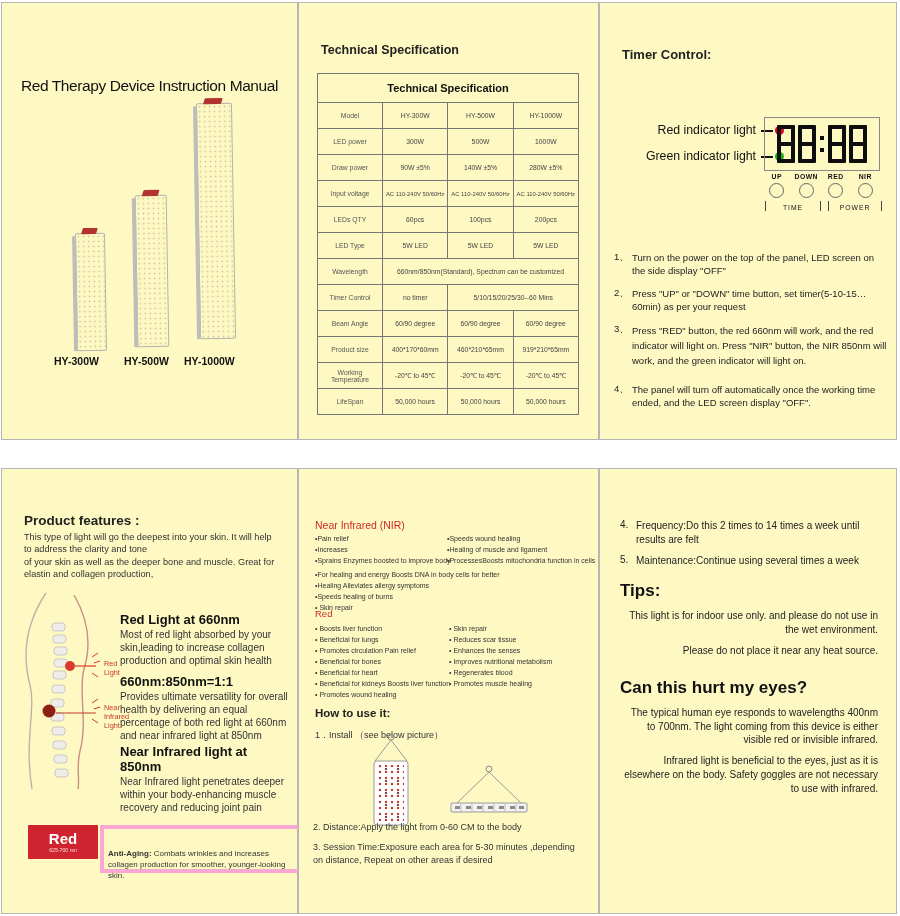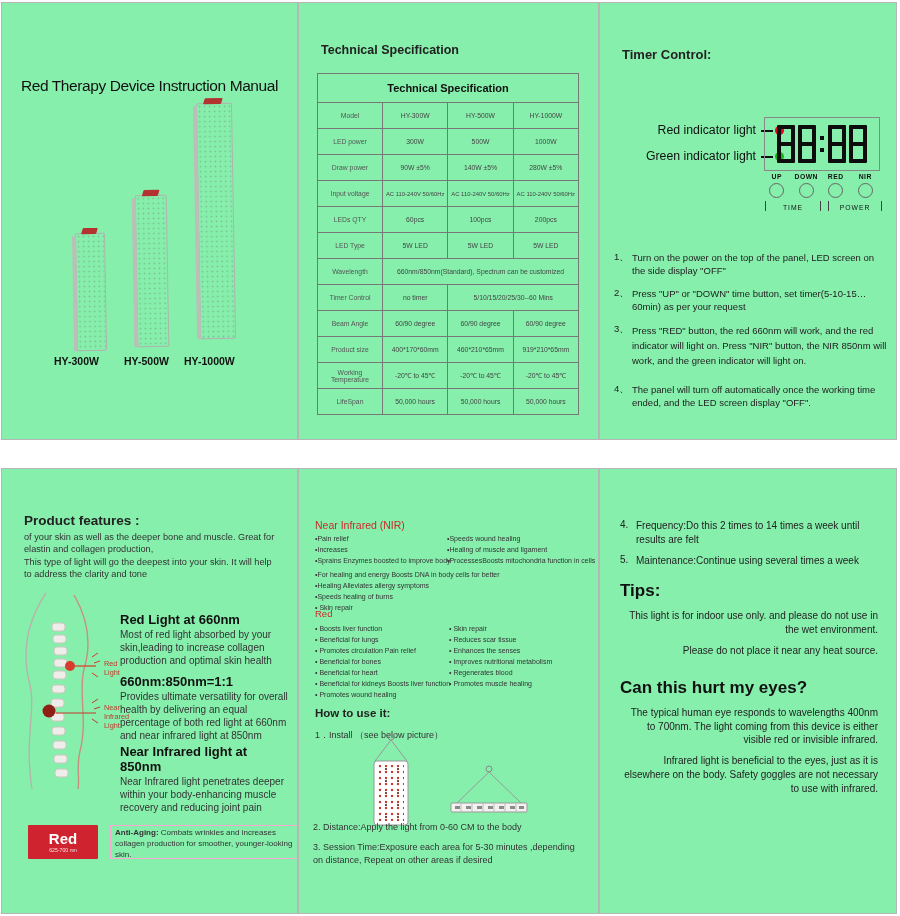--- a/index.html
+++ b/index.html
@@ -1,18 +1,18 @@
 <!DOCTYPE html>
 <html><head>
 <meta charset="utf-8">
 <style>
   html,body{margin:0;padding:0;background:#fff;}
   .sheet{position:relative;width:900px;height:916px;background:#fff;
          font-family:"Liberation Sans",sans-serif;color:#222;overflow:hidden;}
-  .panel{position:absolute;background:#86efac;border:1px solid #b6b6b6;box-sizing:border-box;}
+  .panel{position:absolute;background:#fef9c3;border:1px solid #b6b6b6;box-sizing:border-box;}
   .p1{left:1px;top:2px;width:297px;height:438px;}
   .p2{left:298px;top:2px;width:301px;height:438px;}
   .p3{left:599px;top:2px;width:298px;height:438px;}
   .p4{left:1px;top:468px;width:297px;height:446px;}
   .p5{left:298px;top:468px;width:301px;height:446px;}
   .p6{left:599px;top:468px;width:298px;height:446px;}
   .abs{position:absolute;}
   .b{font-weight:bold;}
 
   
@@ -61,21 +61,21 @@
   .feat-intro p{margin:0;}
   .body-svg{left:10px;top:120px;}
   .diag-label{position:absolute;color:#c2392b;font-size:7.3px;line-height:1.25;}
   .blocks{left:118px;top:136px;width:170px;}
   .blk-title{font-size:13px;font-weight:bold;color:#111;margin:7px 0 1px;}
   .blk-body{font-size:10px;line-height:1.3;color:#333;margin:0;}
   .badge-row{position:absolute;display:flex;align-items:stretch;}
   .badge{background:#cf2430;color:#fff;text-align:center;display:flex;flex-direction:column;justify-content:center;border-radius:1px;}
   .badge .nm{font-weight:bold;line-height:1;}
   .badge .rg{font-size:4.6px;opacity:.85;margin-top:1px;}
-  .badge-box{border:1px solid #f9a8d4;margin-left:12px;padding:2px 4px;color:#333;}
+  .badge-box{border:4px solid #f9a8d4;margin-left:2px;padding:20px 4px;color:#333;}
   .badge-box p{margin:0;line-height:1.35;}
 
   
   .red-h{color:#cc2a2a;}
   .nir-heading{left:16px;top:50px;font-size:10.5px;}
   .cols{position:absolute;display:flex;}
   .col{display:flex;flex-direction:column;}
   .bullet{font-size:7px;line-height:11px;color:#333;white-space:nowrap;}
   .full-items{left:16px;top:100px;width:278px;}
   .red-heading{left:16px;top:139px;font-size:9.5px;}
@@ -248,22 +248,22 @@
       <div class="step">
         <span class="num">4、</span>
         <span class="txt">The panel will turn off automatically once the working time ended, and the LED screen display "OFF".</span>
       </div>
     </div>
   </div>
 
   <div class="panel p4">
     <div class="abs feat-heading b">Product features :</div>
     <div class="abs feat-intro">
+      <p>This type of light will go the deepest into your skin. It will help to address the clarity and tone</p>
       <p>of your skin as well as the deeper bone and muscle. Great for elastin and collagen production,</p>
-      <p>This type of light will go the deepest into your skin. It will help to address the clarity and tone</p>
     </div>
 
     <svg class="abs body-svg" width="140" height="205" viewBox="0 0 140 205">
       <path d="M34,4 C14,34 10,66 18,96 C24,120 12,152 20,200" stroke="#b9b3ae" stroke-width="1.4" fill="none"></path>
       <path d="M62,6 C76,30 80,54 72,80 C66,102 76,132 68,162 C64,178 68,190 66,200" stroke="#c98f82" stroke-width="1.4" fill="none"></path>
       <rect x="40" y="34" width="13" height="8" rx="3" stroke="#ccc7c2" fill="#efede9"></rect>
       <rect x="41" y="46" width="13" height="8" rx="3" stroke="#ccc7c2" fill="#efede9"></rect>
       <rect x="42" y="58" width="13" height="8" rx="3" stroke="#ccc7c2" fill="#efede9"></rect>
       <rect x="42" y="70" width="13" height="8" rx="3" stroke="#ccc7c2" fill="#efede9"></rect>
       <rect x="41" y="82" width="13" height="8" rx="3" stroke="#ccc7c2" fill="#efede9"></rect>

